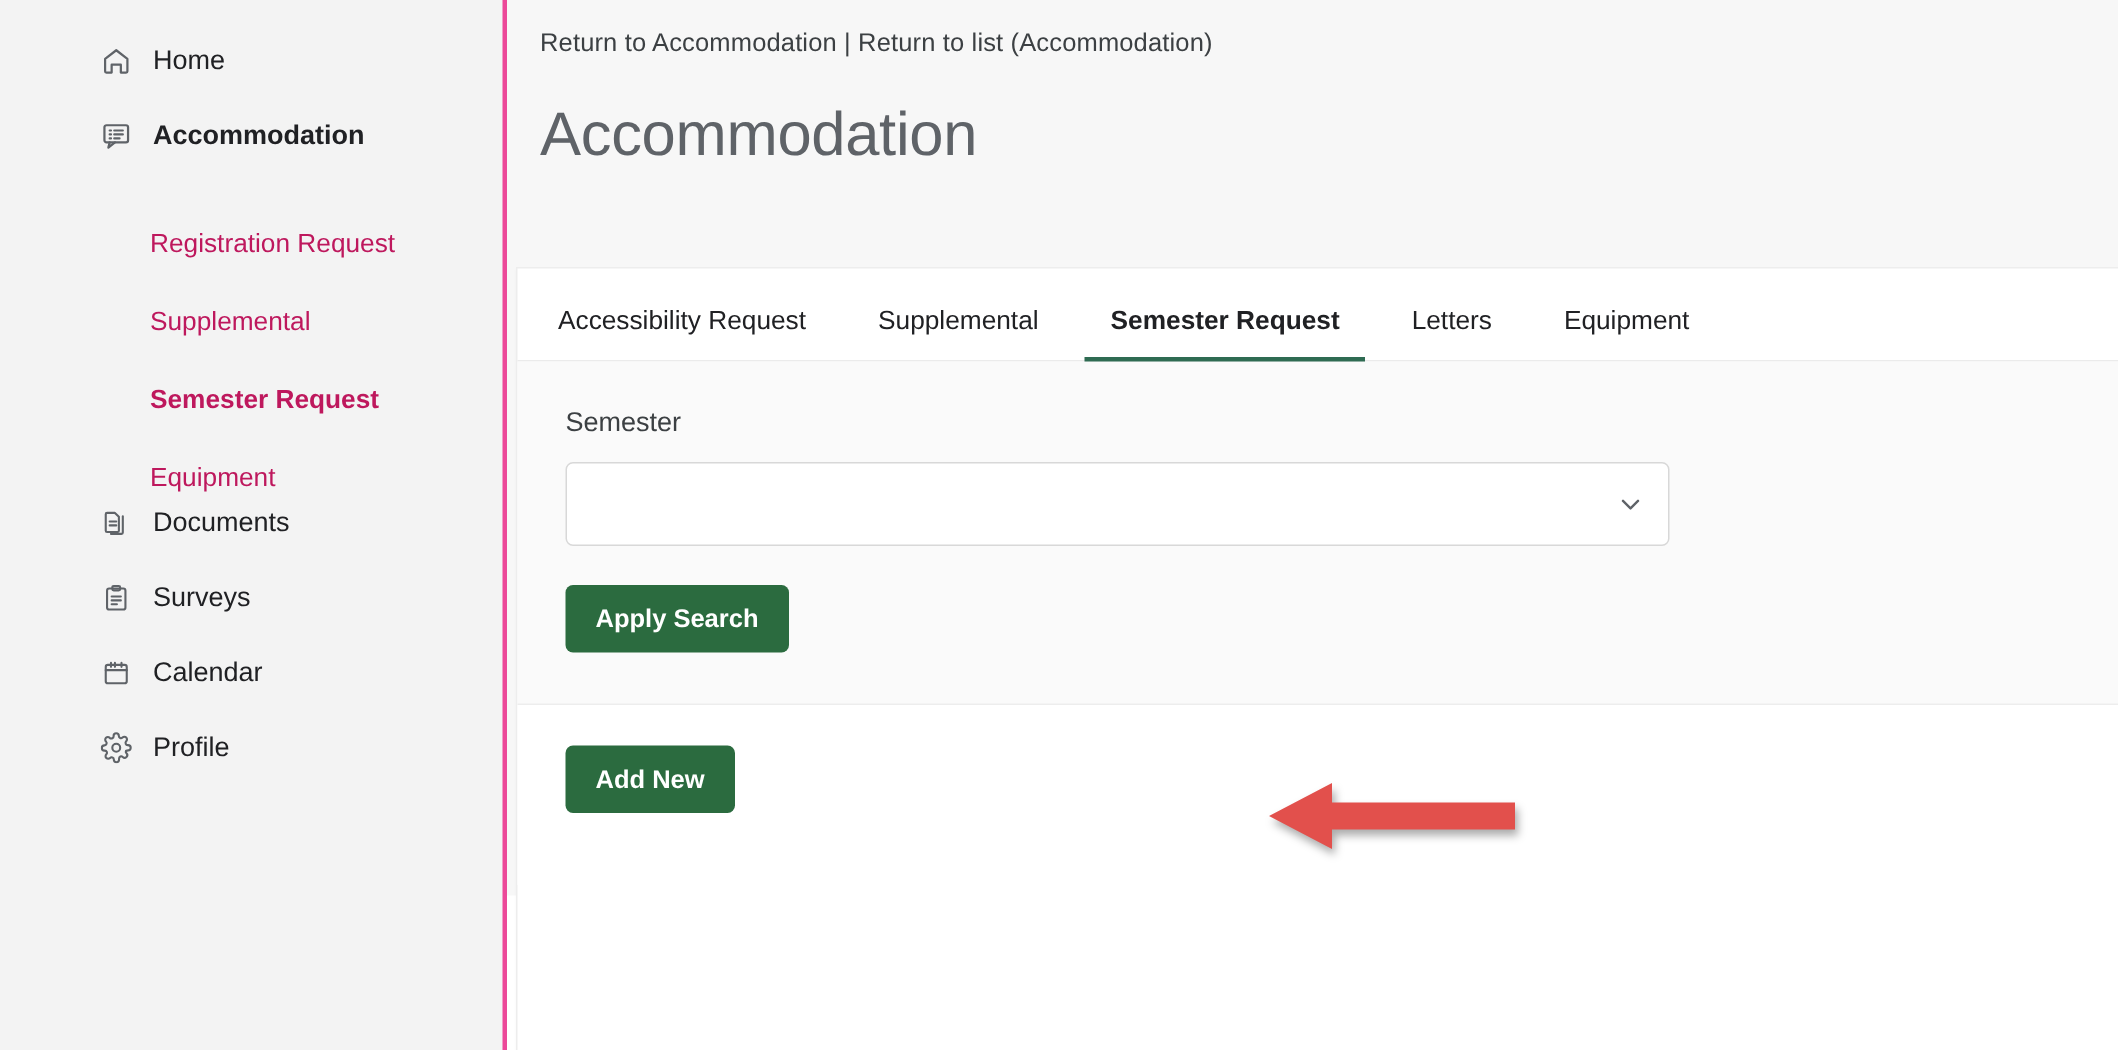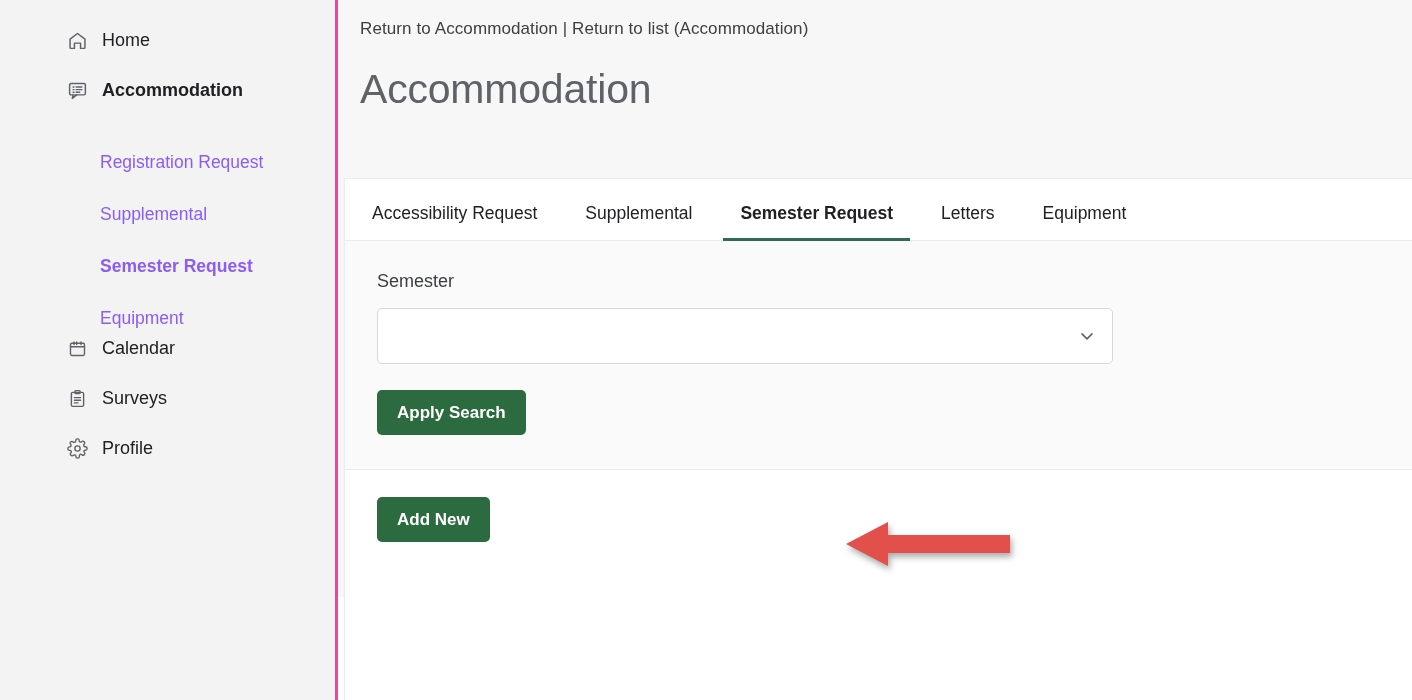--- a/index.html
+++ b/index.html
@@ -42,21 +42,21 @@
     padding-left: 40px; line-height: 1.25;
   }
   .nav-item.bold .nav-label { font-weight: 700; }
 
   .sub-item {
     padding-left: 100px;
     margin-bottom: 16px;
     cursor: pointer;
   }
   .sub-item .nav-label {
-    font-size: 17.5px; color: #8b5cf6;
+    font-size: 17.5px; color: #be185d;
     padding-left: 0; display: block; line-height: 1.28;
     max-width: 175px;
     margin-top: 45px;
   }
   .sub-item.bold .nav-label { font-weight: 700; }
 
   
   .main {
     flex: 1 1 auto;
     height: 597px;
@@ -206,42 +206,52 @@
     <div class="nav-item sub-item bold">
       <span class="nav-label">Semester Request</span>
     </div>
 
 
     <div class="nav-item sub-item">
       <span class="nav-label">Equipment</span>
     </div>
 
 
-
+    <div class="nav-item">
+      <span class="nav-icon">
+        <svg width="21" height="21" viewBox="0 0 24 24" fill="none" stroke="currentColor" stroke-width="1.6" stroke-linecap="round" stroke-linejoin="round">
+          <path d="M5 4.5h6l3 3V18a1 1 0 0 1-1 1H5a1 1 0 0 1-1-1V5.5a1 1 0 0 1 1-1z"></path>
+          <path d="M17 7v12.5a1 1 0 0 1-1 1H8"></path>
+          <path d="M7 11h5M7 14h5"></path>
+        </svg>
+      </span>
+      <span class="nav-label">Documents</span>
+    </div>
+
+
+    <div class="nav-item">
+      <span class="nav-icon">
+        <svg width="21" height="21" viewBox="0 0 24 24" fill="none" stroke="currentColor" stroke-width="1.6" stroke-linecap="round" stroke-linejoin="round">
+          <rect x="5" y="5" width="14" height="16" rx="1.6"></rect>
+          <rect x="9" y="3" width="6" height="3.4" rx="1.1"></rect>
+          <path d="M8.5 11h7M8.5 14h7M8.5 17h4"></path>
+        </svg>
+      </span>
+      <span class="nav-label">Surveys</span>
+    </div>
 
     <div class="nav-item">
       <span class="nav-icon">
         <svg width="21" height="21" viewBox="0 0 24 24" fill="none" stroke="currentColor" stroke-width="1.6" stroke-linecap="round" stroke-linejoin="round">
           <rect x="4" y="6" width="16" height="14" rx="1.6"></rect>
           <path d="M4 10h16"></path>
           <path d="M8 4.5v3M16 4.5v3M11 4.5v3"></path>
         </svg>
       </span>
       <span class="nav-label">Calendar</span>
-    </div>
-
-    <div class="nav-item">
-      <span class="nav-icon">
-        <svg width="21" height="21" viewBox="0 0 24 24" fill="none" stroke="currentColor" stroke-width="1.6" stroke-linecap="round" stroke-linejoin="round">
-          <rect x="5" y="5" width="14" height="16" rx="1.6"></rect>
-          <rect x="9" y="3" width="6" height="3.4" rx="1.1"></rect>
-          <path d="M8.5 11h7M8.5 14h7M8.5 17h4"></path>
-        </svg>
-      </span>
-      <span class="nav-label">Surveys</span>
     </div>
 
     <div class="nav-item">
       <span class="nav-icon">
         <svg width="21" height="21" viewBox="0 0 24 24" fill="none" stroke="currentColor" stroke-width="1.6" stroke-linecap="round" stroke-linejoin="round">
           <circle cx="12" cy="12" r="3"></circle>
           <path d="M19.4 14.4a1.6 1.6 0 0 0 .32 1.77l.06.06a2 2 0 1 1-2.83 2.83l-.06-.06a1.6 1.6 0 0 0-1.77-.32 1.6 1.6 0 0 0-.97 1.47V21a2 2 0 1 1-4 0v-.09a1.6 1.6 0 0 0-1.05-1.47 1.6 1.6 0 0 0-1.77.32l-.06.06a2 2 0 1 1-2.83-2.83l.06-.06a1.6 1.6 0 0 0 .32-1.77 1.6 1.6 0 0 0-1.47-.97H3a2 2 0 1 1 0-4h.09A1.6 1.6 0 0 0 4.56 9.1a1.6 1.6 0 0 0-.32-1.77l-.06-.06a2 2 0 1 1 2.83-2.83l.06.06a1.6 1.6 0 0 0 1.77.32H9a1.6 1.6 0 0 0 .97-1.47V3a2 2 0 1 1 4 0v.09a1.6 1.6 0 0 0 .97 1.47 1.6 1.6 0 0 0 1.77-.32l.06-.06a2 2 0 1 1 2.83 2.83l-.06.06a1.6 1.6 0 0 0-.32 1.77V9a1.6 1.6 0 0 0 1.47.97H21a2 2 0 1 1 0 4h-.09a1.6 1.6 0 0 0-1.47.97z"></path>
         </svg>
       </span>
       <span class="nav-label">Profile</span>

